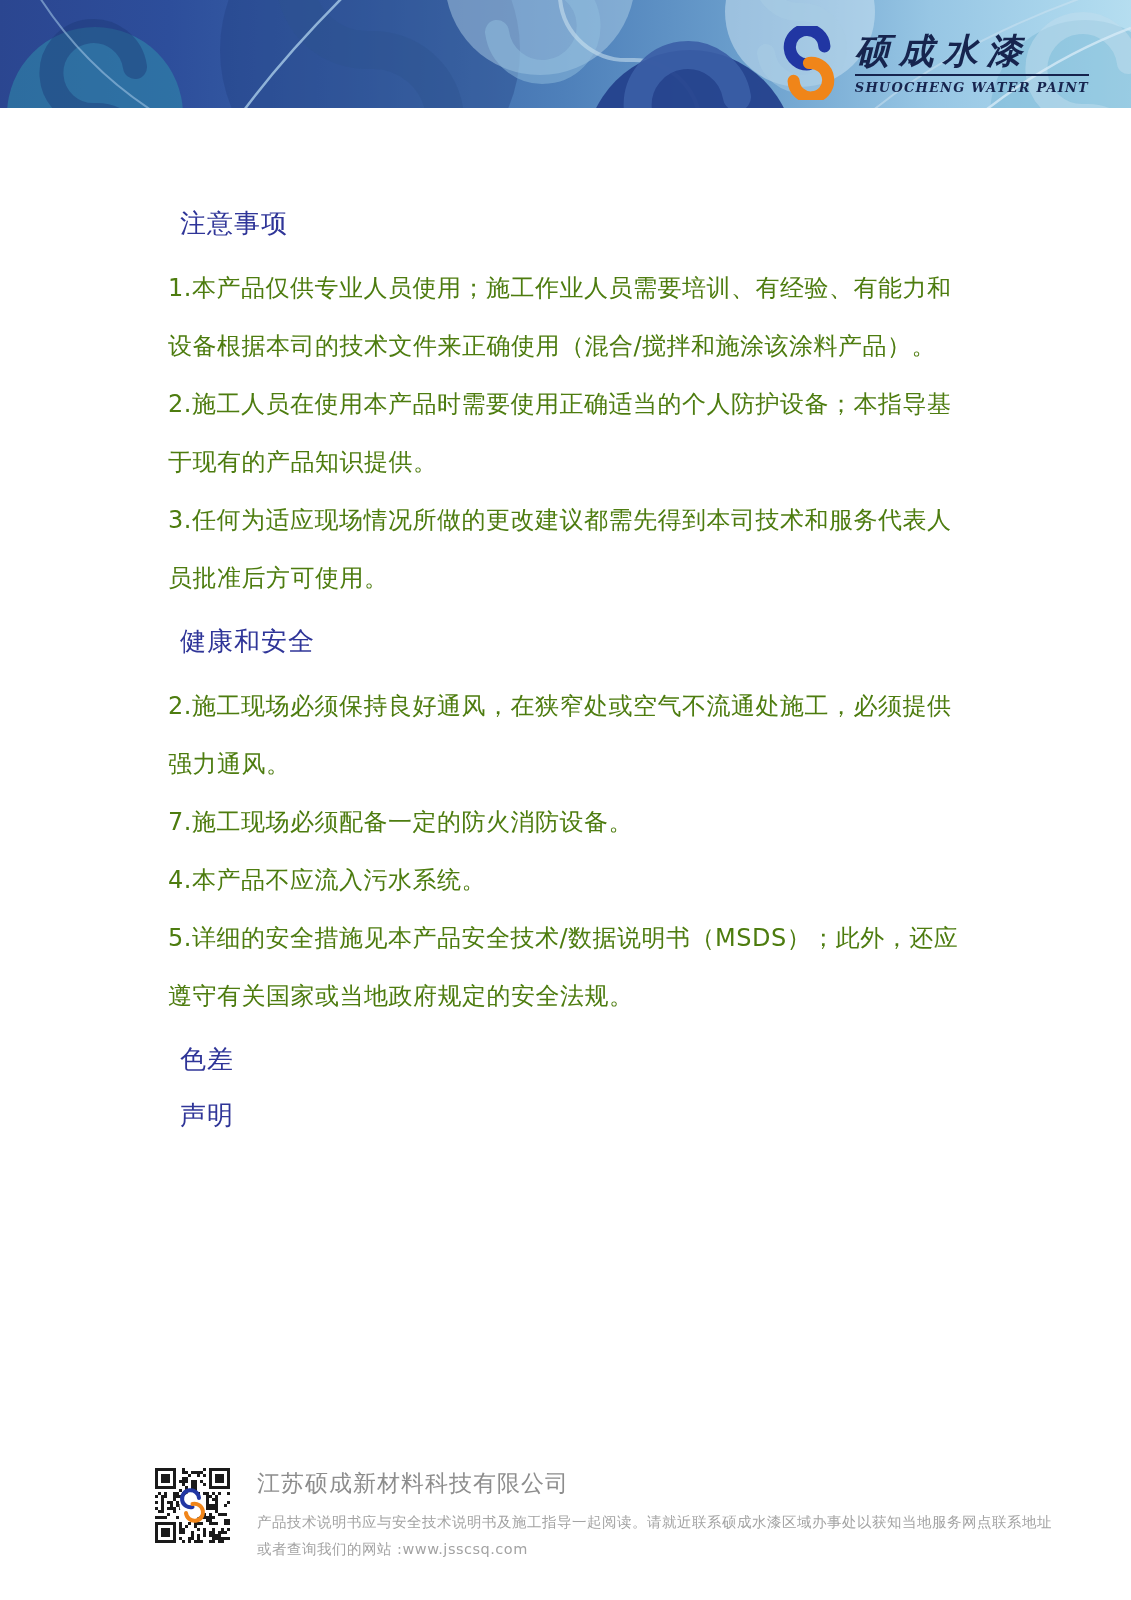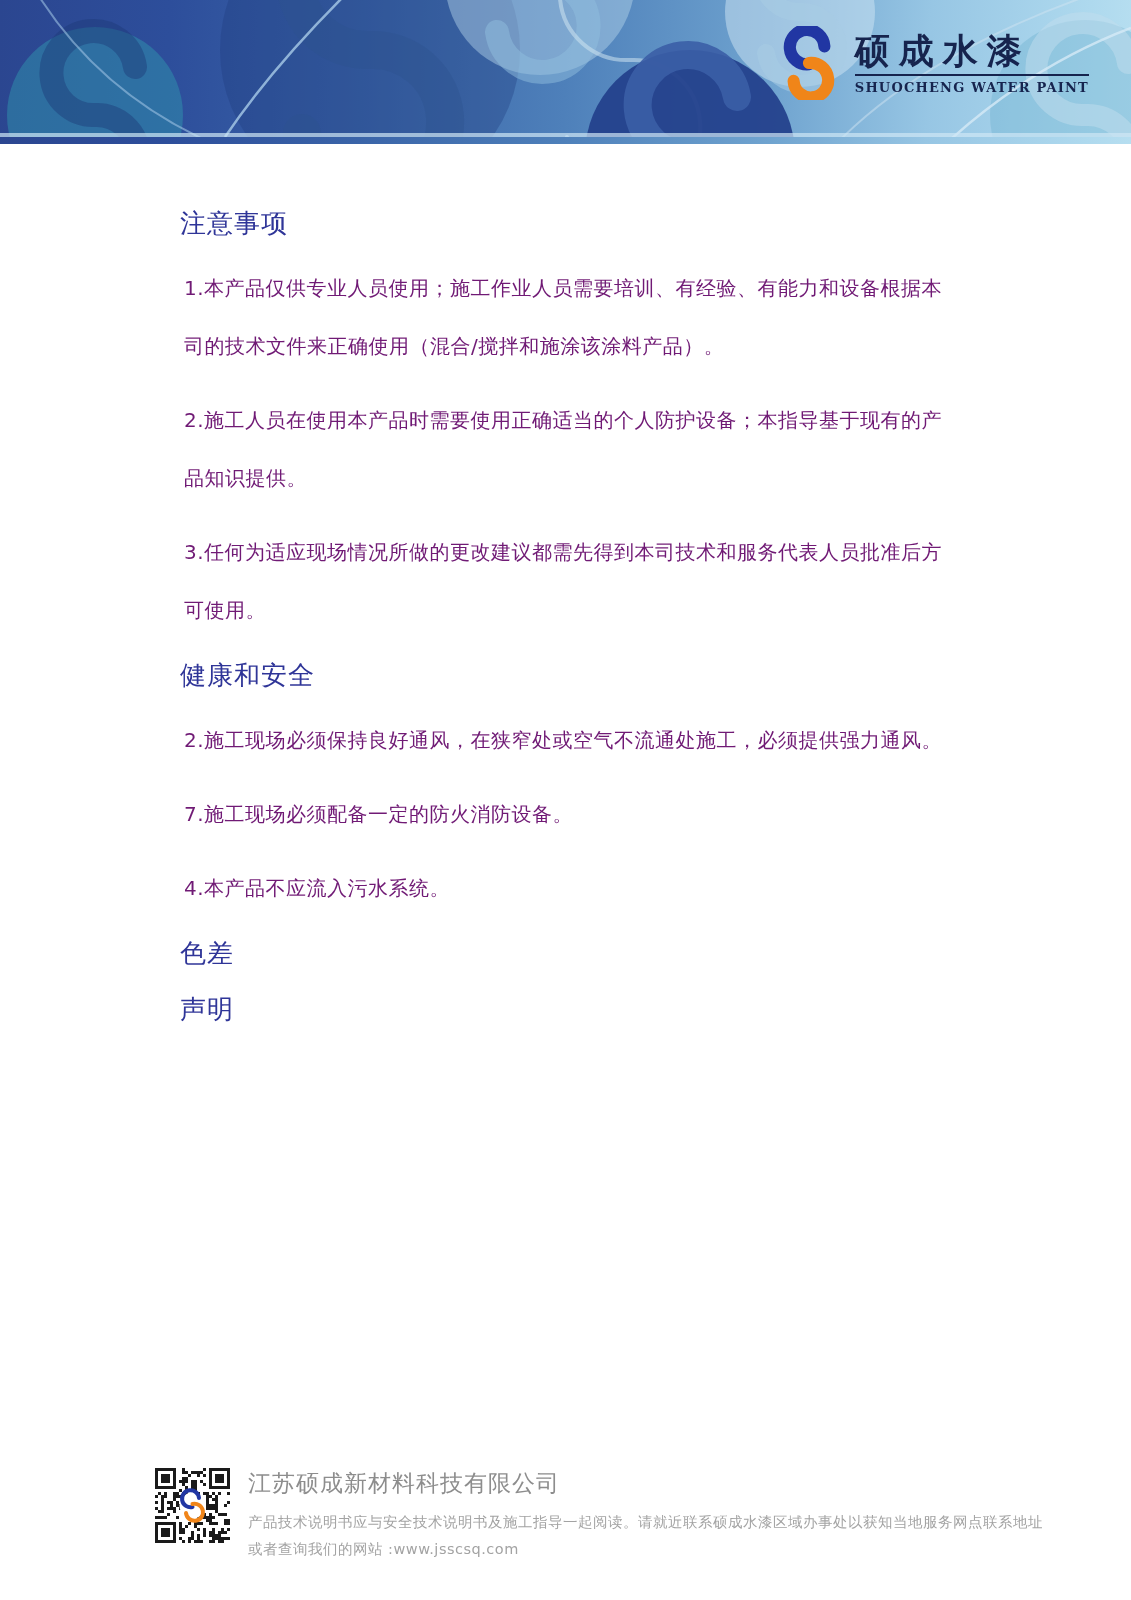--- a/index.html
+++ b/index.html
@@ -7,25 +7,26 @@
     position:relative;
     width:1131px;height:1600px;
     margin:0 auto;
     background:#ffffff;
     overflow:hidden;
     font-family:"DejaVu Sans","Liberation Sans",sans-serif;
   }
 
   
   .banner{
-    position:absolute;top:0;left:0;width:1131px;height:144px;
+    position:absolute;top:0;left:0;width:1131px;height:108px;
     background:linear-gradient(92deg,
       #2b4690 0%, #2d4e9b 15%, #3a64a8 32%, #4e80ba 50%,
       #6fa3cf 68%, #97c6e4 82%, #aed9ee 96%, #b6def0 100%);
     overflow:hidden;
+    font-style:italic;
   }
   .banner svg.pattern{position:absolute;top:0;left:0;}
   .logo{
     position:absolute;top:26px;right:42px;
     display:flex;align-items:center;gap:14px;
   }
   .logo-mark{width:64px;height:74px;flex:0 0 auto;}
   .logo-text{display:flex;flex-direction:column;}
   .logo-title{
     font-family:"DejaVu Serif","Liberation Serif",serif;
@@ -42,29 +43,29 @@
   
   .main{
     position:absolute;top:137px;left:168px;width:801px;
     padding-top:52px;
   }
   .main h2{
     font-size:26px;font-weight:400;line-height:40px;
     margin:14px 0 16px 12px;color:#2f3598;letter-spacing:1px;
   }
   .main p{
-    margin:16px;font-size:20px;line-height:58px;
-    color:#701a75;letter-spacing:0.5px;
+    margin:0;font-size:24px;line-height:58px;
+    color:#4d7c0f;letter-spacing:0.5px;
     overflow-wrap:anywhere;
   }
 
   
   .footer{
     position:absolute;left:155px;top:1468px;width:950px;
-    display:flex;align-items:flex-start;
+    display:flex;align-items:flex-start;gap:9px;
   }
   .qr{width:76px;height:76px;position:relative;flex:0 0 auto;}
   .qr svg{display:block;}
   .footer-text{margin-left:17px;}
   .company{
     font-size:23px;color:#8d8d8d;letter-spacing:1px;
     line-height:28px;margin-top:1px;
   }
   .note{
     margin-top:12px;font-size:14.5px;line-height:27px;
@@ -123,20 +124,21 @@
   <div class="main">
     <h2>注意事项</h2>
     <p>1.本产品仅供专业人员使用；施工作业人员需要培训、有经验、有能力和设备根据本司的技术文件来正确使用（混合/搅拌和施涂该涂料产品）。</p>
     <p>2.施工人员在使用本产品时需要使用正确适当的个人防护设备；本指导基于现有的产品知识提供。</p>
     <p>3.任何为适应现场情况所做的更改建议都需先得到本司技术和服务代表人员批准后方可使用。</p>
 
     <h2>健康和安全</h2>
     <p>2.施工现场必须保持良好通风，在狭窄处或空气不流通处施工，必须提供强力通风。</p>
     <p>7.施工现场必须配备一定的防火消防设备。</p>
     <p>4.本产品不应流入污水系统。</p>
+    <p>5.详细的安全措施见本产品安全技术/数据说明书（MSDS）；此外，还应遵守有关国家或当地政府规定的安全法规。</p>
 
     <h2>色差</h2>
 
     <h2>声明</h2>
   </div>
 
   <div class="footer">
     <div class="qr" id="qr">
         <svg width="76" height="76">
           <rect x="0" y="0" width="75" height="75" fill="#ffffff"></rect>

